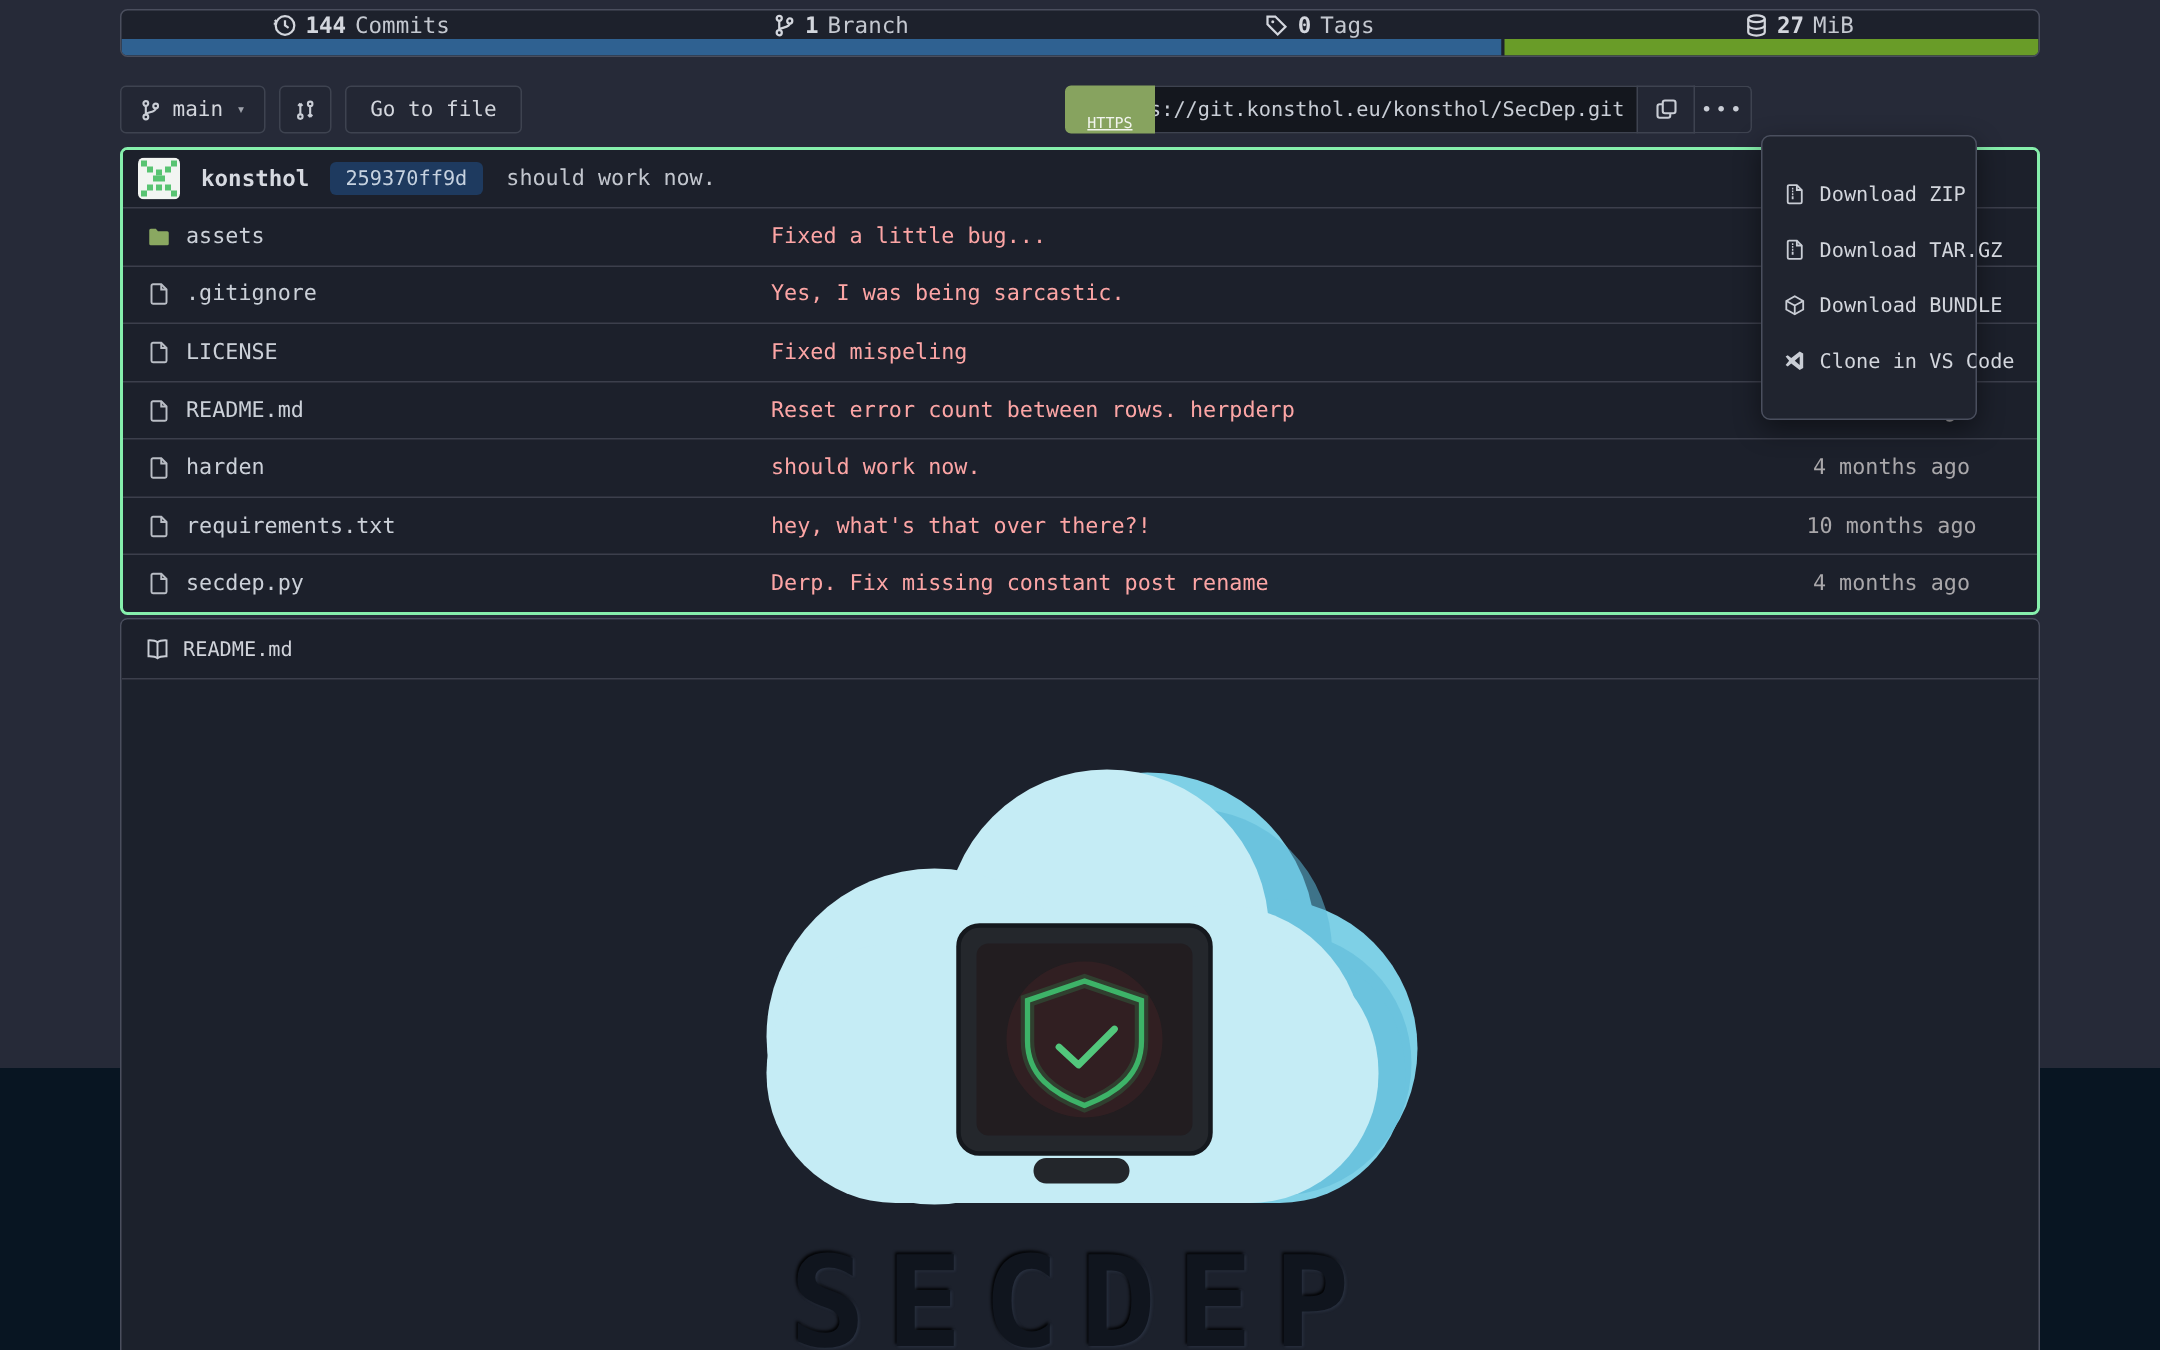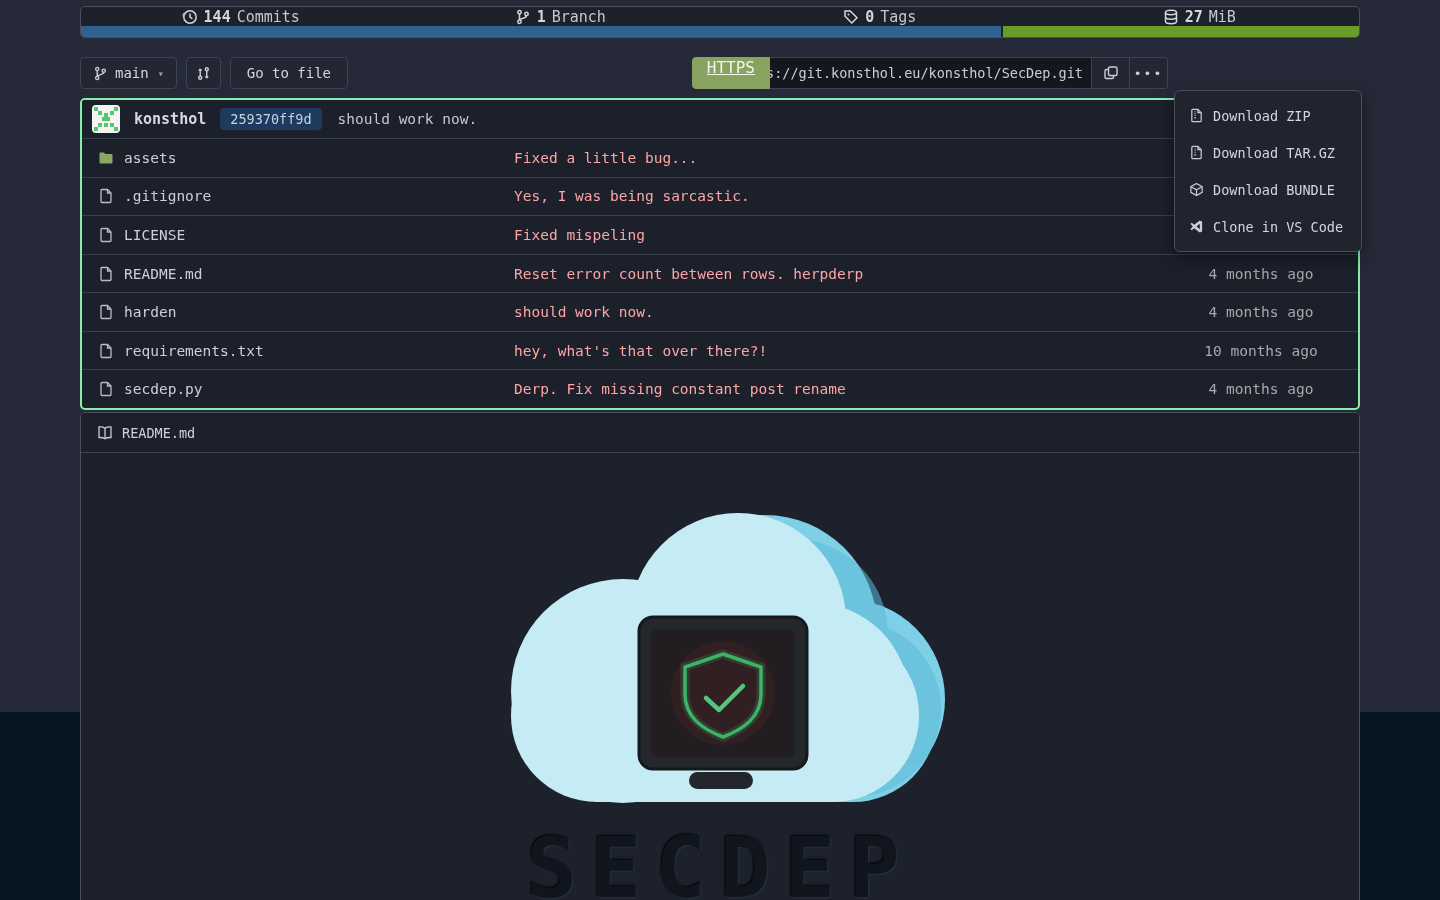--- a/index.html
+++ b/index.html
@@ -37,42 +37,42 @@
     height:32px; display:flex; align-items:center; gap:7px; padding:0 12px;
     background:#232734; border:1px solid #3e4350; border-radius:4px;
     font-size:14px; color:#d3d6dd; cursor:pointer; white-space:nowrap;
   }
   .btn svg { width:15px; height:15px; stroke:#c9cdd5; }
   .caret { font-size:10px; color:#9fa3ac; margin-left:2px; }
   .mr { margin-right:9px; }
   .toolbar-spacer { flex:1; }
   .clone-group { display:flex; height:32px; align-items:stretch; }
   .https-btn {
-    display:flex; align-items:flex-start; padding:0 14px; background:#87a35f;
+    display:flex; align-items:flex-end; padding:0 14px; background:#87a35f;
     border:1px solid #87a35f; border-radius:4px 0 0 4px; color:#f2f5ee;
-    font-size:16px; cursor:pointer;text-decoration:underline;
+    font-size:10px; cursor:pointer;text-decoration:underline;
   }
   .url-input {
     width:322px; background:#14171e; border:1px solid #3e4350; border-left:none;
     font-size:13.5px; color:#c9ced6; display:flex; align-items:center;
     overflow:hidden; padding:0 8px; white-space:nowrap; justify-content:flex-end;
   }
   .icon-btn {
     width:38px; display:flex; align-items:center; justify-content:center;
     background:#232734; border:1px solid #3e4350; border-left:none; cursor:pointer;
   }
   .icon-btn:last-child { border-radius:0 4px 4px 0; }
   .icon-btn svg { width:16px; height:16px; stroke:#c9cdd5; }
   .kebab-dots { color:#c9cdd5; font-size:13px; letter-spacing:2px; }
 
   
   .clone-menu {
-    position:absolute; left:1174px; top:90px; width:188px;
+    position:absolute; left:1174px; top:90px; width:144px;
     background:#20242f; border:1px solid #4a4f5e; border-radius:6px;
-    padding:6px 0; z-index:20; box-shadow:0 6px 18px rgba(0,0,0,0.45);
+    padding:20px 0; z-index:20; box-shadow:0 6px 18px rgba(0,0,0,0.45);
   }
   .menu-item {
     height:37px; display:flex; align-items:center; gap:9px; padding:0 14px;
     font-size:13.5px; color:#d3d6dd; cursor:pointer; white-space:nowrap;
   }
   .menu-item svg { width:15px; height:15px; stroke:#c9cdd5; fill:none; flex:none; }
   .menu-item .filled { fill:#c9cdd5; stroke:none; }
 
   
   .files-panel {

